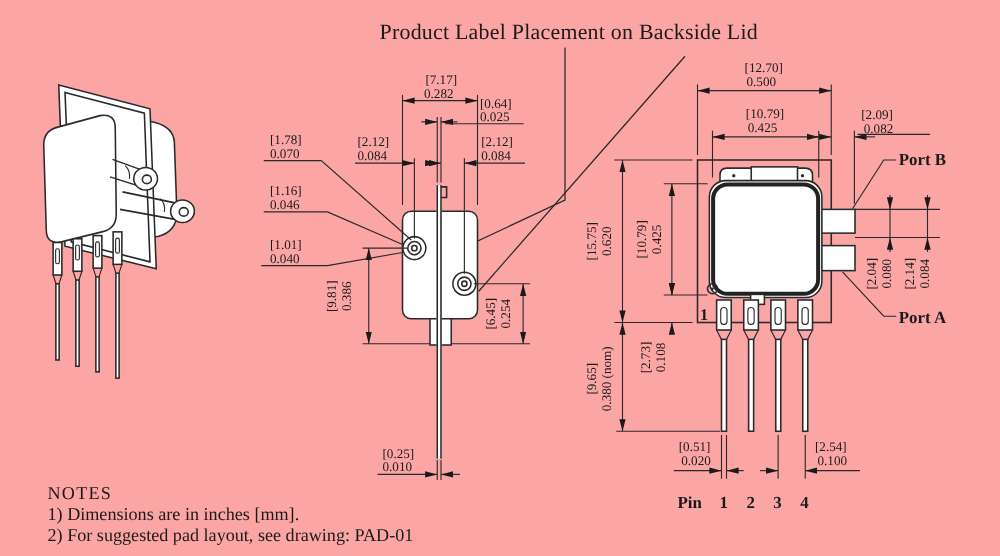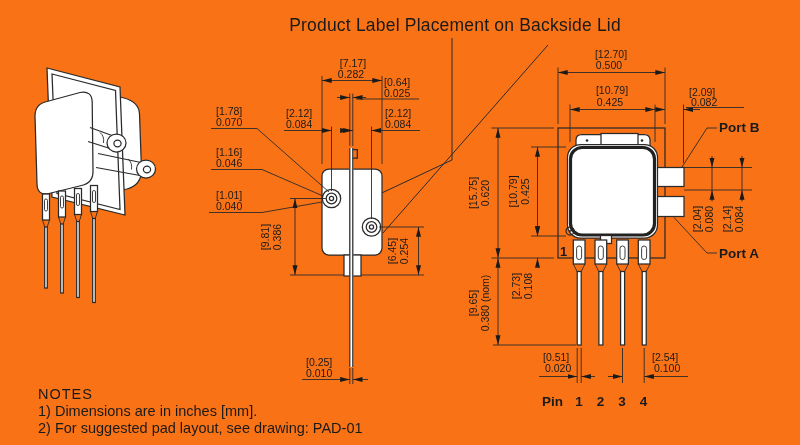--- a/index.html
+++ b/index.html
@@ -1,17 +1,17 @@
 <!DOCTYPE html>
 <html><head>
 <meta charset="utf-8">
 <style>
   html,body{margin:0;padding:0;background:#fff;}
-  #stage{position:relative;width:800px;height:445px;background:#f97316;overflow:hidden;
-         font-family:Liberation Sans, sans-serif;}
+  #stage{position:relative;width:800px;height:445px;background:#fca5a5;overflow:hidden;
+         font-family:Liberation Serif, serif;}
   svg{position:absolute;left:0;top:0;}
   text{fill:#1a1a1a;}
   .dim{font-size:10.5px;}
   .dimc{font-size:10.5px;text-anchor:middle;}
   .rot{font-size:10.5px;text-anchor:middle;}
   .big{font-size:17.5px;text-anchor:middle;letter-spacing:.2px;}
   .note{font-size:14.5px;}
   .pinrow{font-size:13.5px;font-weight:600;}
   .pinc{font-size:13.5px;font-weight:600;text-anchor:middle;}
   .b1{font-size:13px;font-weight:bold;}

